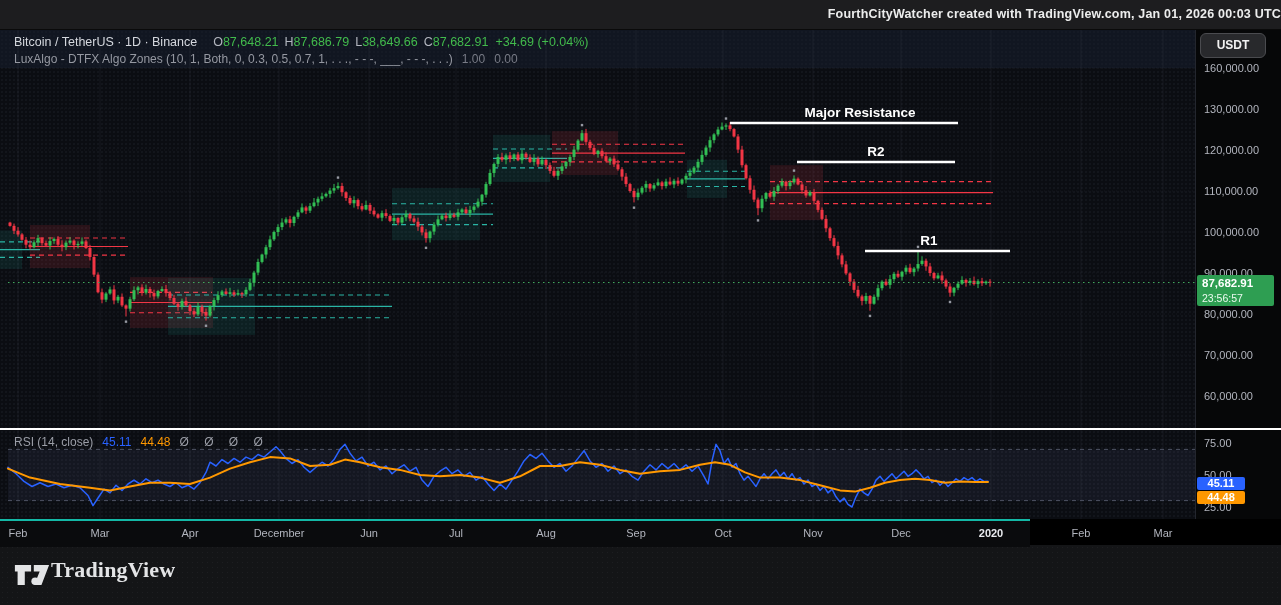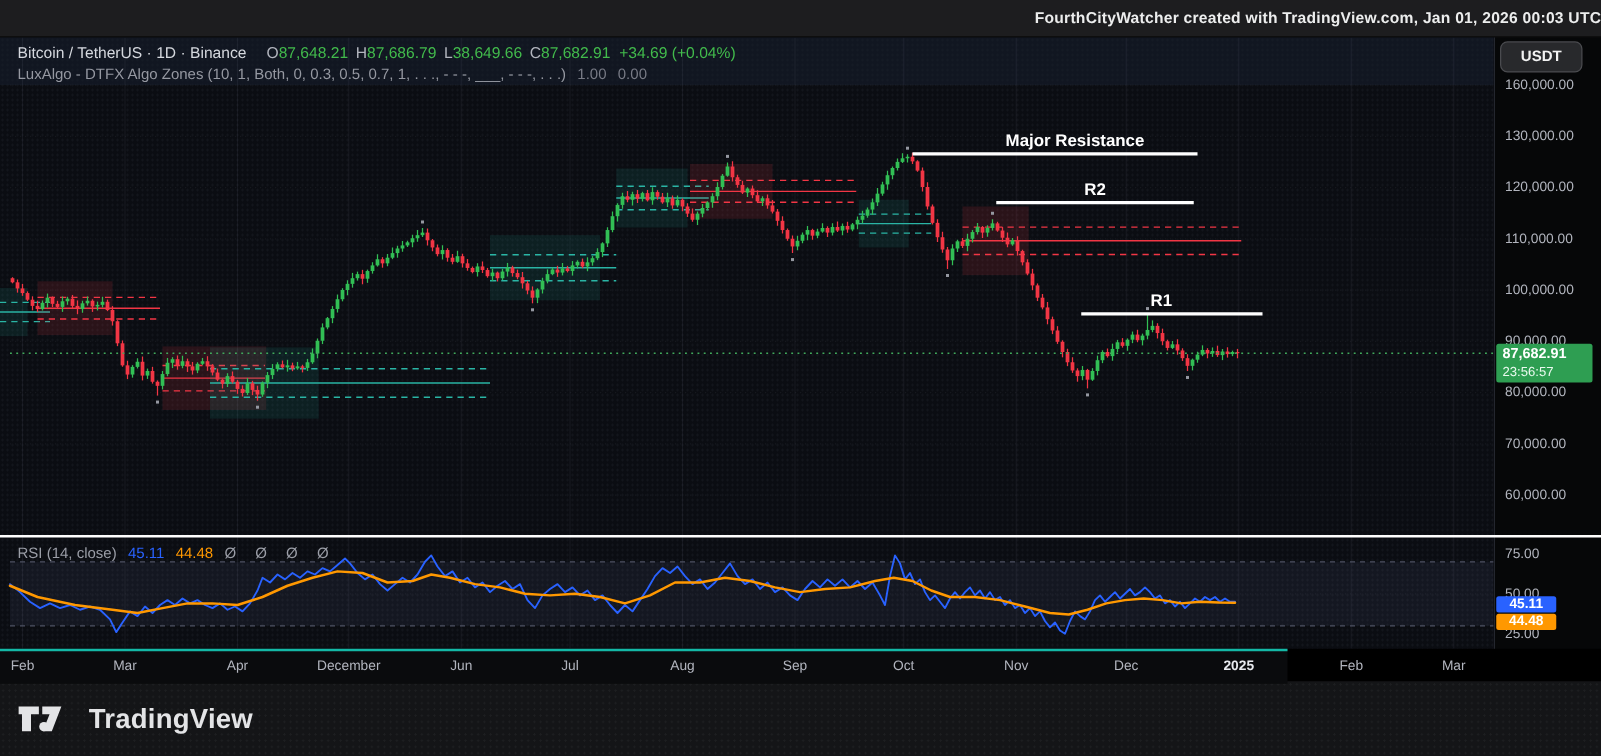--- a/index.html
+++ b/index.html
@@ -57,21 +57,21 @@
   
   .timebar{left:0;top:519px;width:1030px;height:26px;background:#0a0b0d;
            border-top:2px solid #14b8a6;z-index:8;}
   .tlab{position:absolute;top:6px;transform:translateX(-50%);font-size:11px;color:#b2b5be;}
   .tlab.strong{color:#e8eaee;font-weight:700;}
 
   
   .bottombar{left:0;top:545px;width:1281px;height:60px;background:#141517;
              background-image:radial-gradient(rgba(200,205,215,0.05) 0.8px,transparent 0.9px);
              background-size:5px 5px;}
-  .logo{position:absolute;left:13px;top:12px;display:flex;align-items:center;gap:20px;}
+  .logo{position:absolute;left:13px;top:12px;display:flex;gap:0;font-family:Liberation Serif, serif;}
   .logo svg{display:block;}
   .logo span{font-size:22px;font-weight:700;color:#e3e4e6;letter-spacing:.2px;}
 </style>
 </head>
 <body>
 
 <div class="abs topbar">
   <span>FourthCityWatcher created with TradingView.com, Jan 01, 2026 00:03 UTC</span>
 </div>
 
@@ -714,21 +714,21 @@
       <div class="tlab" style="left: 100px;">Mar</div>
       <div class="tlab" style="left: 190px;">Apr</div>
       <div class="tlab" style="left: 279px;">December</div>
       <div class="tlab" style="left: 369px;">Jun</div>
       <div class="tlab" style="left: 456px;">Jul</div>
       <div class="tlab" style="left: 546px;">Aug</div>
       <div class="tlab" style="left: 636px;">Sep</div>
       <div class="tlab" style="left: 723px;">Oct</div>
       <div class="tlab" style="left: 813px;">Nov</div>
       <div class="tlab" style="left: 901px;">Dec</div>
-      <div class="tlab strong" style="left: 991px;">2025</div>
+      <div class="tlab strong" style="left: 991px;">2020</div>
       <div class="tlab" style="left: 1081px;">Feb</div>
       <div class="tlab" style="left: 1163px;">Mar</div>
     </div>
 </div>
 
 <div class="abs bottombar">
   <div class="logo">
     <svg width="38" height="36" viewBox="0 0 42 40">
       <polygon points="2,9 20,9 20,16 13,16 13,31 5,31 5,16 2,16" fill="#e3e4e6"></polygon>
       <circle cx="24.5" cy="27" r="4.2" fill="#e3e4e6"></circle>

